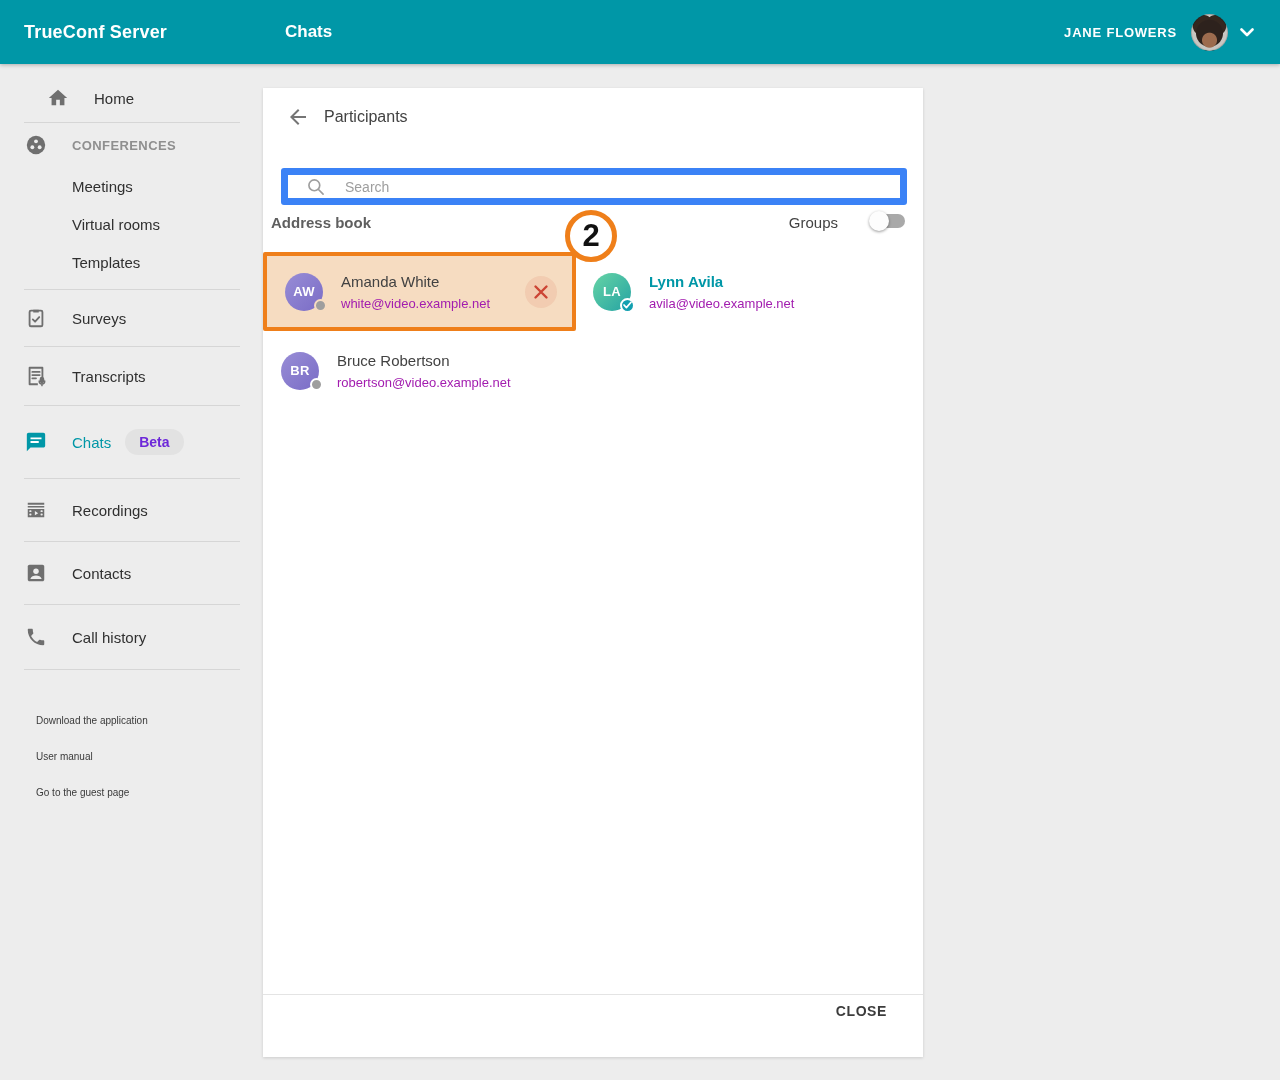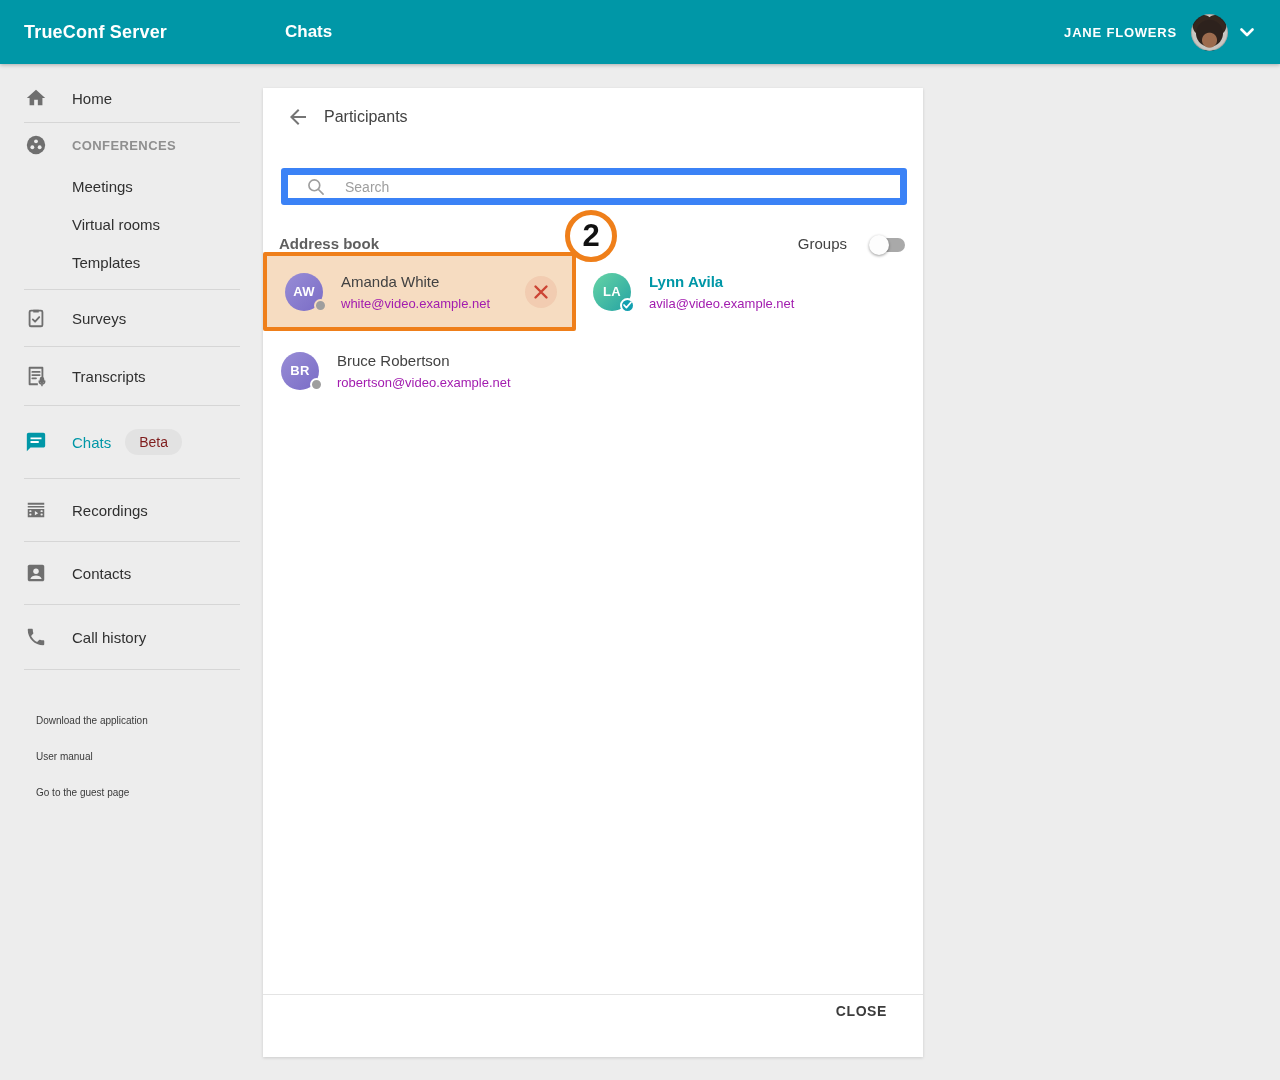--- a/index.html
+++ b/index.html
@@ -34,30 +34,30 @@
       #c9c6c2;
     border:1px solid rgba(0,0,0,.15);
   }
   .chev { margin-left:12px; display:flex; }
 
   
   .sidebar { position:absolute; top:64px; left:0; width:240px; bottom:0; padding-top:10px; }
   .side-item { display:flex; align-items:center; padding-left:24px; cursor:pointer; }
   .side-item .ic { width:24px; height:24px; display:flex; align-items:center; justify-content:center; flex:none; }
   .side-item .lbl { margin-left:24px; font-size:15px; color:#303030; }
-  .h48{height:48px;} .h44{height:44px;} .h56{height:56px;} .h58{height:58px;}
+  .h48{height:48px;margin-left:22px;} .h44{height:44px;} .h56{height:56px;} .h58{height:58px;}
   .h72{height:72px;} .h62{height:62px;} .h64{height:64px;}
   .section-lbl { margin-left:24px; font-size:13px; font-weight:700; color:#8f8f8f; letter-spacing:.4px; }
   .sub-item { display:flex; align-items:center; height:38px; padding-left:72px; font-size:15px; color:#303030; cursor:pointer; }
   .sdiv { border:none; border-top:1px solid #d6d6d6; margin-left:24px; }
   .gap8 { height:8px; }
   .chats-lbl { color:#0097a7 !important; }
   .beta-pill {
-    margin-left:14px; background:#e2e2e2; color:#7f1d1d;
-    font-size:14px; padding:5px 14px; border-radius:15px;
+    margin-left:14px; background:#e2e2e2; color:#6d28d9;
+    font-size:14px; padding:5px 14px; border-radius:15px;font-weight:bold;
   }
   .side-links { margin-top:32px; }
   .side-link { display:flex; align-items:center; height:36px; padding-left:36px; font-size:10px; color:#3a3a3a; cursor:pointer; }
 
   
   .panel {
     position:absolute; left:263px; top:88px; width:660px; height:969px;
     background:#fff; box-shadow:0 1px 3px rgba(0,0,0,.14);
   }
   .panel-head { position:absolute; top:0; left:0; right:0; height:58px; display:flex; align-items:center; padding-left:23px; }
@@ -68,21 +68,21 @@
     position:absolute; top:80px; left:18px; right:16px; height:37px;
     border:7px solid #3b82f6; border-radius:3px;
     display:flex; align-items:center; padding-left:18px; background:#fff;
   }
   .search-box input {
     border:none; outline:none; margin-left:19px; font-size:14px; color:#424242;
     font-family:"Liberation Sans", sans-serif; flex:1;
   }
   .search-box input::placeholder { color:#9e9e9e; }
 
-  .subhead { position:absolute; top:126px; left:16px; right:16px; height:38px; display:flex; align-items:flex-end; }
+  .subhead { position:absolute; top:126px; left:8px; right:16px; height:38px; display:flex; align-items:flex-start;gap:9px; }
   .addr-lbl { font-size:15px; font-weight:700; color:#5f5f5f; }
   .groups-lbl { margin-left:auto; font-size:15px; color:#424242; }
   .toggle { width:34px; height:14px; background:#a9a9a9; border-radius:7px; margin-left:24px; margin-right:2px; position:relative; cursor:pointer; }
   .toggle .knob {
     position:absolute; left:-2px; top:-3px; width:20px; height:20px; border-radius:50%;
     background:#fdfdfd; box-shadow:0 1px 3px rgba(0,0,0,.4);
   }
 
   .plist {
     position:absolute; top:164px; left:18px; right:0;

